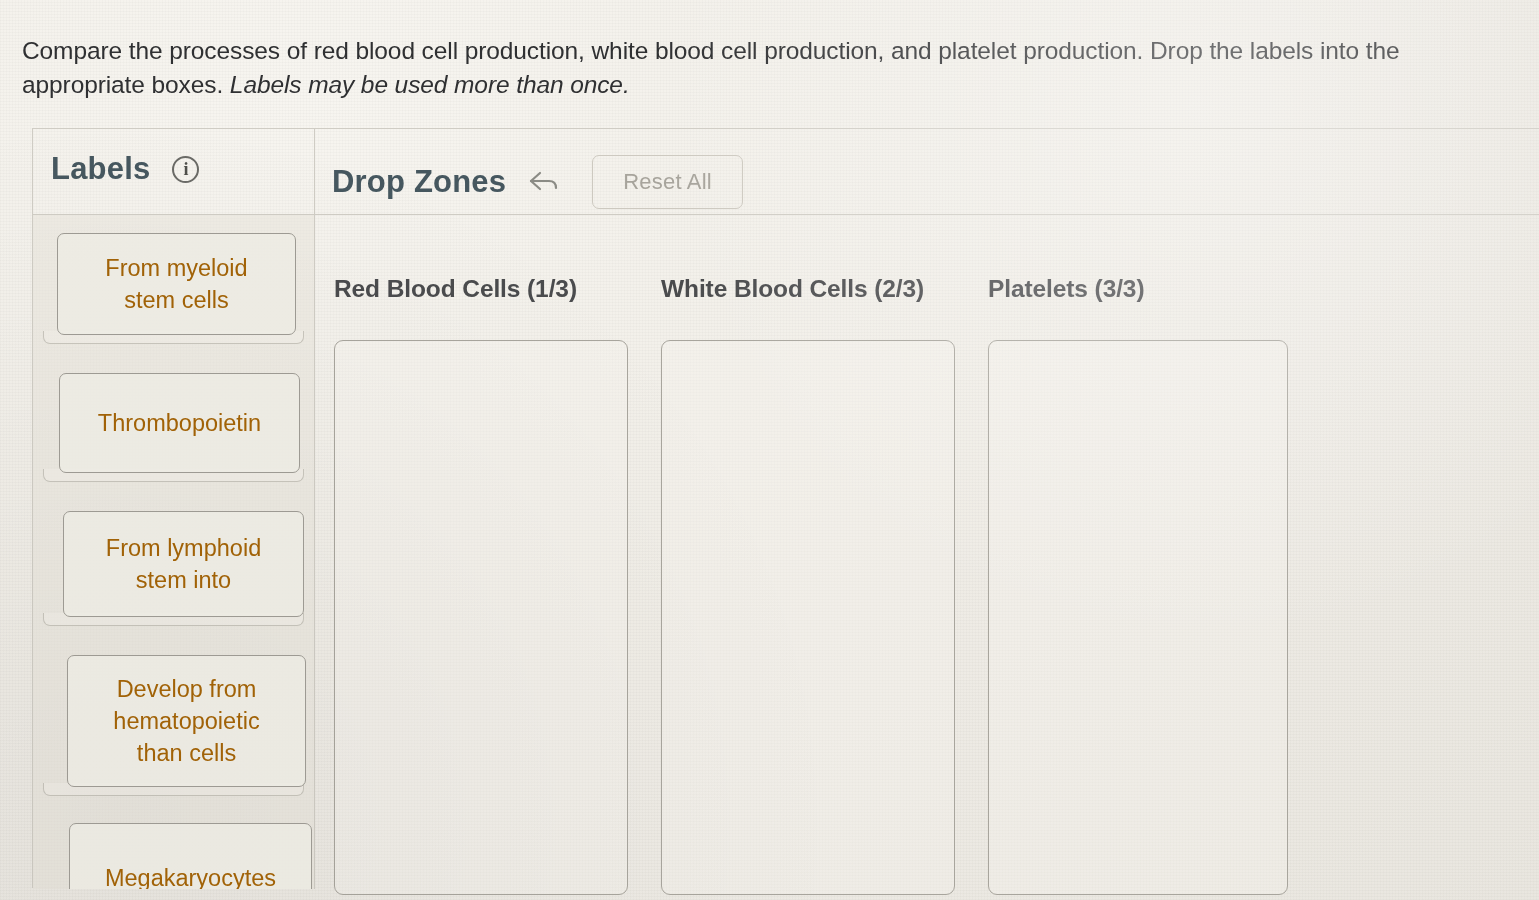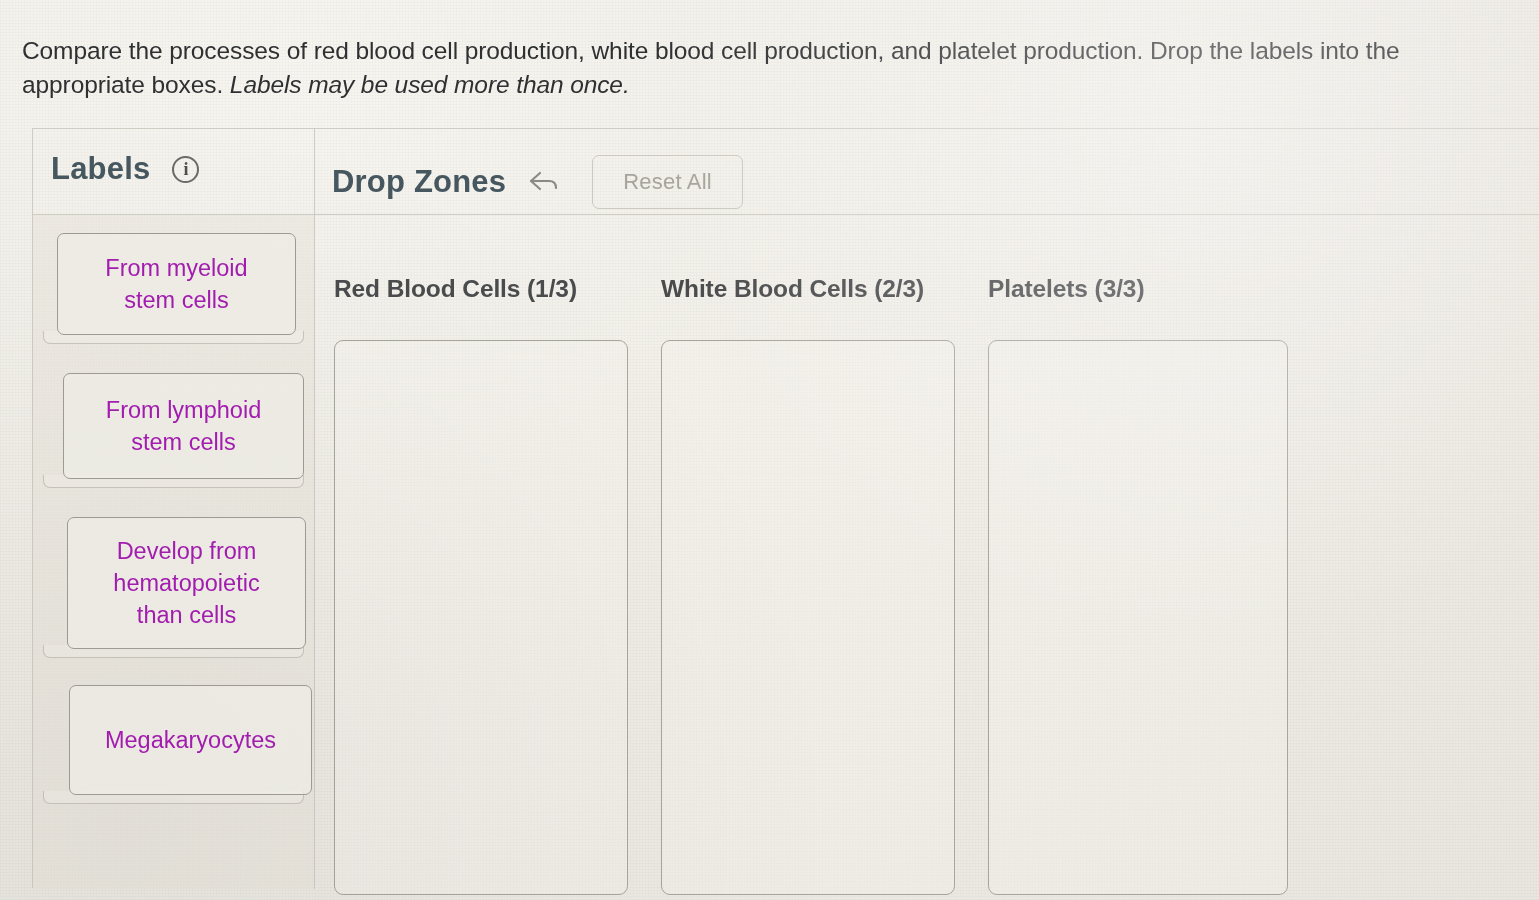--- a/index.html
+++ b/index.html
@@ -164,21 +164,21 @@
     border-radius: 0 0 7px 7px;
     background: rgba(241,239,232,0.6);
     z-index: 0;
   }
   .label-card {
     position: relative;
     z-index: 1;
     border: 1.6px solid #9d9a93;
     border-radius: 7px;
     background: rgba(238,236,228,0.75);
-    color: #a21caf;
+    color: #a16207;
     font-size: 23.5px;
     line-height: 32px;
     text-align: center;
     display: flex;
     align-items: center;
     justify-content: center;
     box-sizing: border-box;
     padding: 6px 24px;
   }
 
@@ -265,23 +265,26 @@
     <button class="reset-btn">Reset All</button>
   </div>
 
   <div class="labels-col">
     <div class="label-list">
 
       <div class="label-wrap" style="margin-top:18px;">
         <div class="label-card" style="height:102px; margin:0 18px 0 24px;">From myeloid stem cells</div>
       </div>
 
-
       <div class="label-wrap" style="margin-top:38px;">
-        <div class="label-card" style="height:106px; margin:0 10px 0 30px;">From lymphoid stem cells</div>
+        <div class="label-card" style="height:100px; margin:0 14px 0 26px;">Thrombopoietin</div>
+      </div>
+
+      <div class="label-wrap" style="margin-top:38px;">
+        <div class="label-card" style="height:106px; margin:0 10px 0 30px;">From lymphoid stem into</div>
       </div>
 
       <div class="label-wrap" style="margin-top:38px;">
         <div class="label-card" style="height:132px; margin:0 8px 0 34px;">Develop from hematopoietic than cells</div>
       </div>
 
       <div class="label-wrap" style="margin-top:36px;">
         <div class="label-card" style="height:110px; margin:0 2px 0 36px;">Megakaryocytes</div>
       </div>
 

